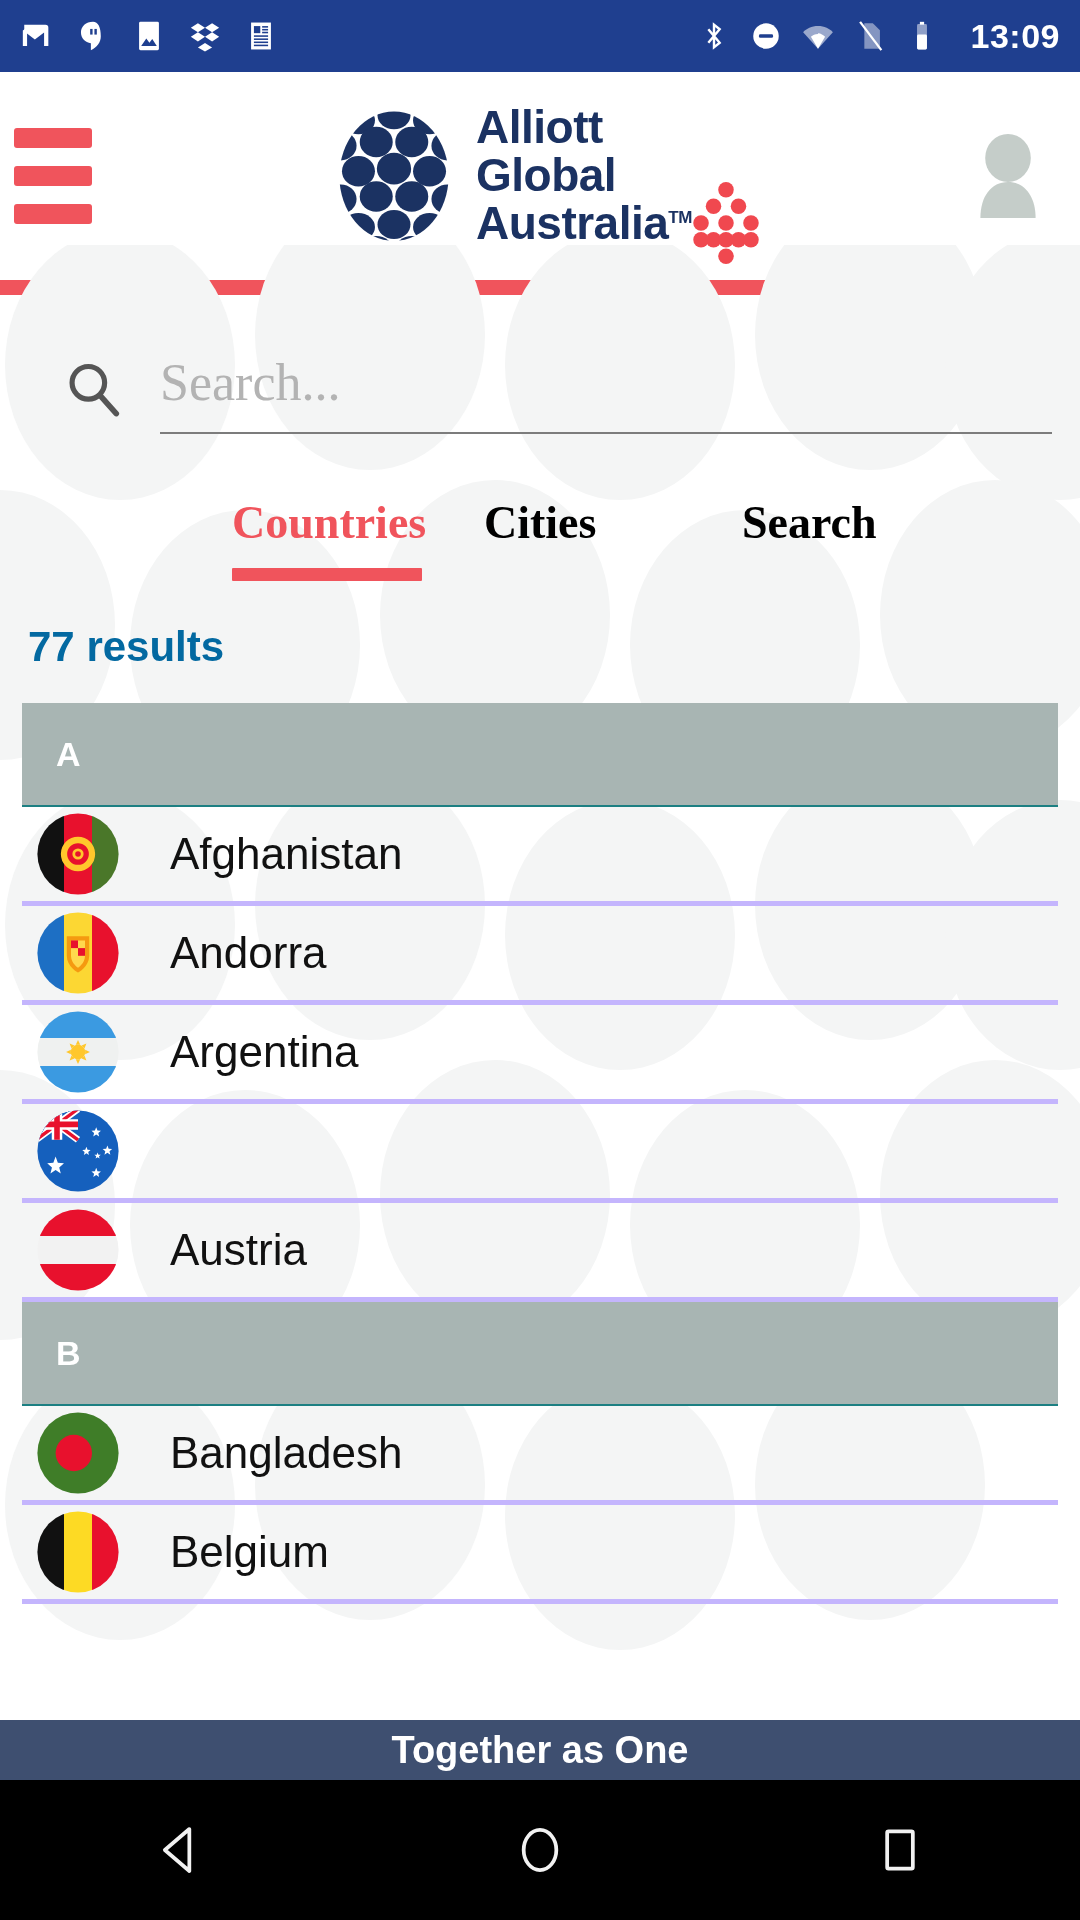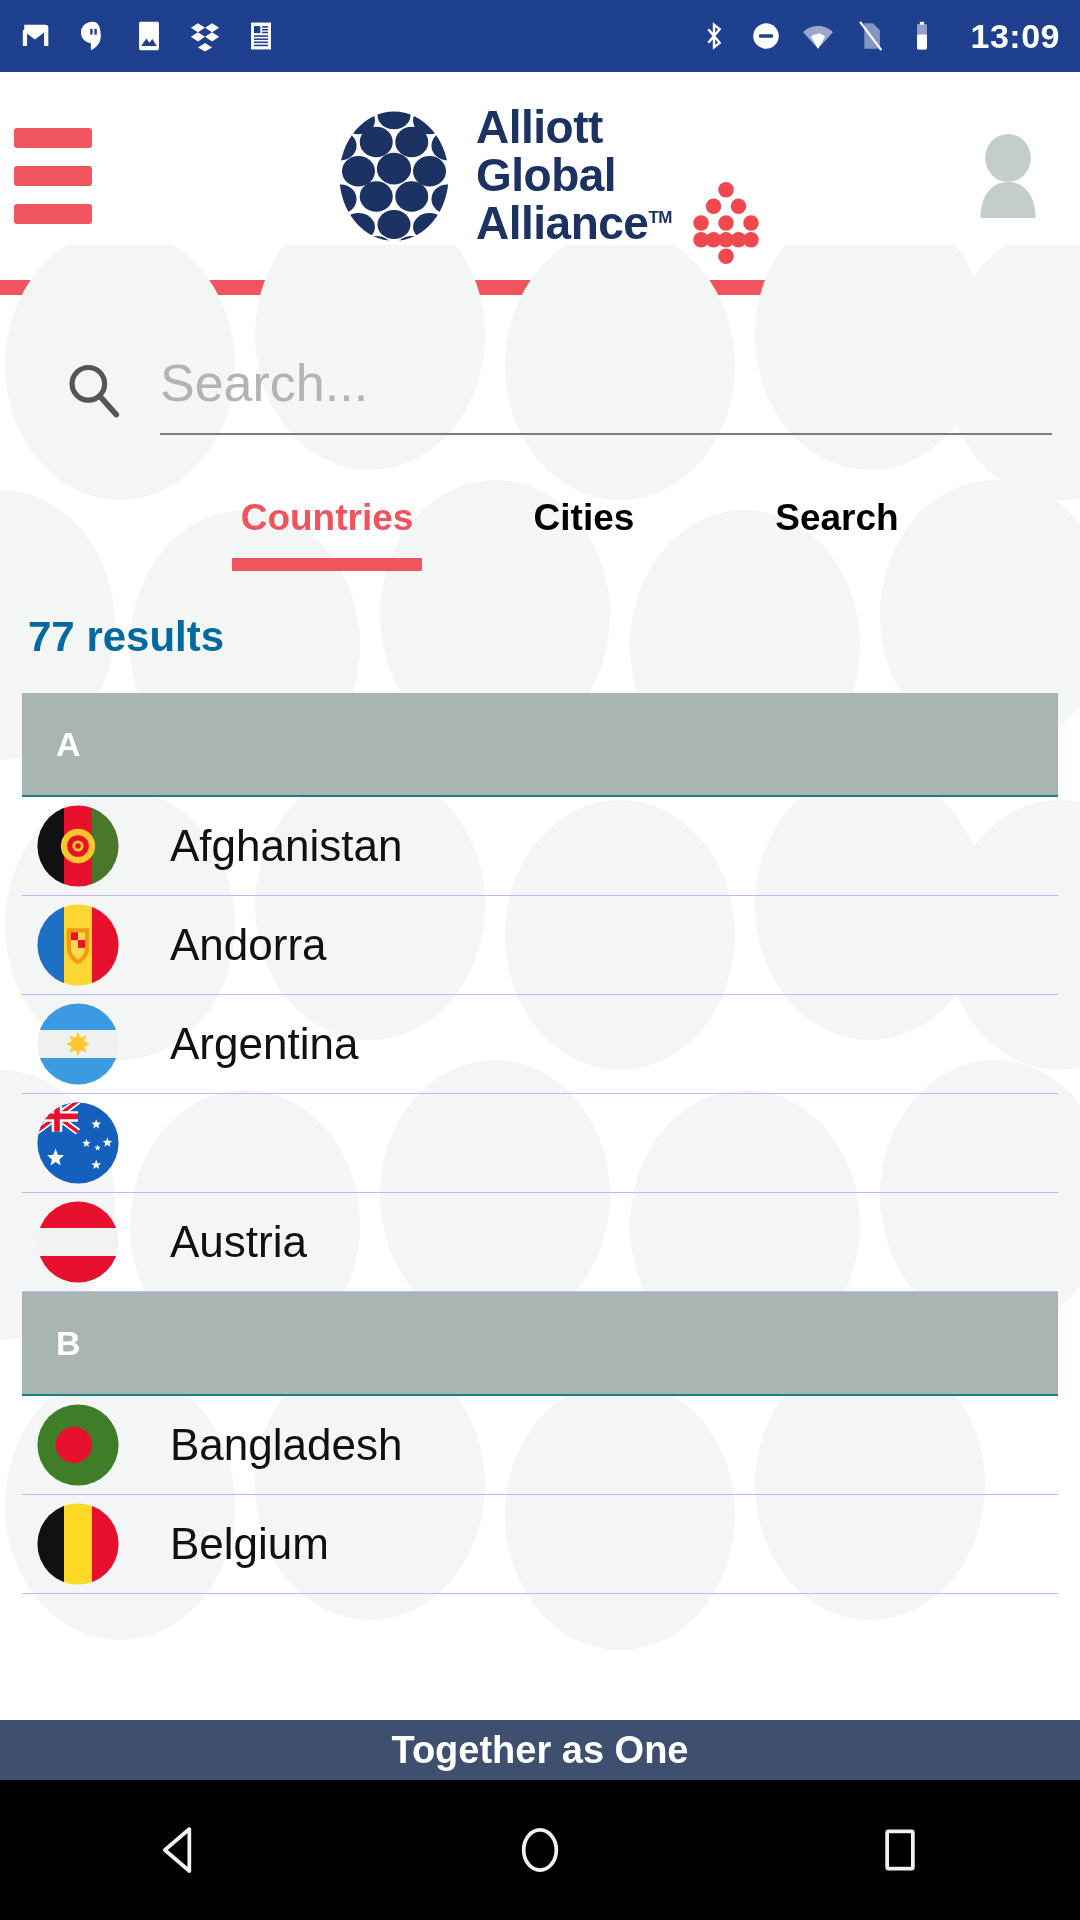--- a/index.html
+++ b/index.html
@@ -67,32 +67,32 @@
   .search-row{
     display:flex; align-items:flex-end; padding:58px 0 0 0; margin:0 28px 0 62px;
   }
   .search-icon{ width:62px; height:62px; flex:none; margin-bottom:14px; }
   .search-field{
     flex:1; margin-left:36px; border-bottom:2px solid #7c7c7c;
     padding-bottom:20px;
   }
   .search-field input{
     width:100%; border:none; outline:none; background:transparent;
-    font-family:Liberation Sans, sans-serif; font-size:52px; color:#333;
+    font-family:Liberation Serif, serif; font-size:52px; color:#333;
   }
   .search-field input::placeholder{ color:#b3b3b3; }
 
   .tabs{
     display:flex; align-items:flex-start; margin-top:62px; padding-left:232px;
     gap:0;
   }
   .tab{
-    font-size:37px; font-weight:700; color:#000; cursor:pointer;
-    text-align:center; padding-bottom:20px; position:relative;
-    font-family:Liberation Sans, sans-serif;
+    font-size:46px; font-weight:700; color:#000; cursor:pointer;
+    padding-bottom:20px; position:relative;
+    font-family:Liberation Serif, serif;
   }
   .tab.t1{ width:190px; }
   .tab.t2{ width:200px; margin-left:62px; }
   .tab.t3{ width:190px; margin-left:58px; }
   .tab.active{ color:#f0545c; }
   .tab.active::after{
     content:""; position:absolute; left:0; right:0; bottom:-12px;
     height:13px; background:#f0545c; border-radius:1px;
   }
 
@@ -107,21 +107,21 @@
     background:#a8b5b3; height:104px; margin:0 22px 0 22px;
     display:flex; align-items:center; border-bottom:2px solid #1c7f82;
   }
   .section-band .letter{
     color:#fff; font-weight:700; font-size:34px; padding-left:34px;
     font-family:"Liberation Sans", sans-serif;
   }
 
   .row{
     display:flex; align-items:center; height:99px; margin:0 22px;
-    border-bottom:1px solid #c4b5fd; cursor:pointer; background:transparent;
+    border-bottom:5px solid #c4b5fd; cursor:pointer; background:transparent;
   }
   .row .flag{ width:84px; height:84px; flag:none; margin-left:14px; flex:none; }
   .row .cname{
     margin-left:50px; font-size:44px; color:#111;
     font-family:"Liberation Sans", sans-serif;
   }
 
   
   .footer-bar{
     position:absolute; left:0; bottom:140px; width:1080px; height:60px;
@@ -232,21 +232,21 @@
         <ellipse cx="50" cy="90" rx="13" ry="11.5"></ellipse>
         <ellipse cx="78" cy="92" rx="13" ry="11"></ellipse>
         <ellipse cx="36" cy="110" rx="13" ry="11"></ellipse>
         <ellipse cx="64" cy="110" rx="13" ry="11"></ellipse>
       </g>
     </svg>
     <div class="brand-words">
       <div>Alliott</div>
       <div>Global</div>
       <div>
-        <span>Alliance</span><span class="tm">TM</span>
+        <span>Australia</span><span class="tm">TM</span>
       </div>
     </div>
   </div>
 
   <svg class="dots-logo" viewBox="0 0 60 62">
     <g fill="#f0484f">
       <circle cx="30" cy="7" r="5.6"></circle>
       <circle cx="21" cy="19" r="5.6"></circle>
       <circle cx="39" cy="19" r="5.6"></circle>
       <circle cx="12" cy="31" r="5.6"></circle>

